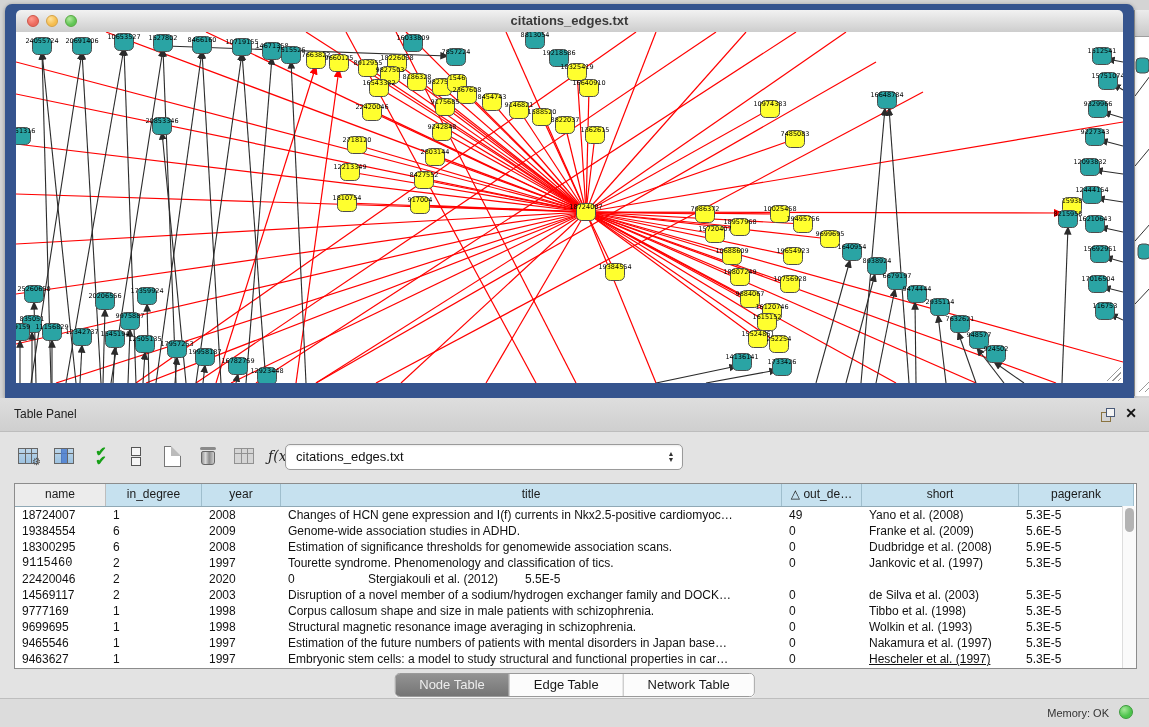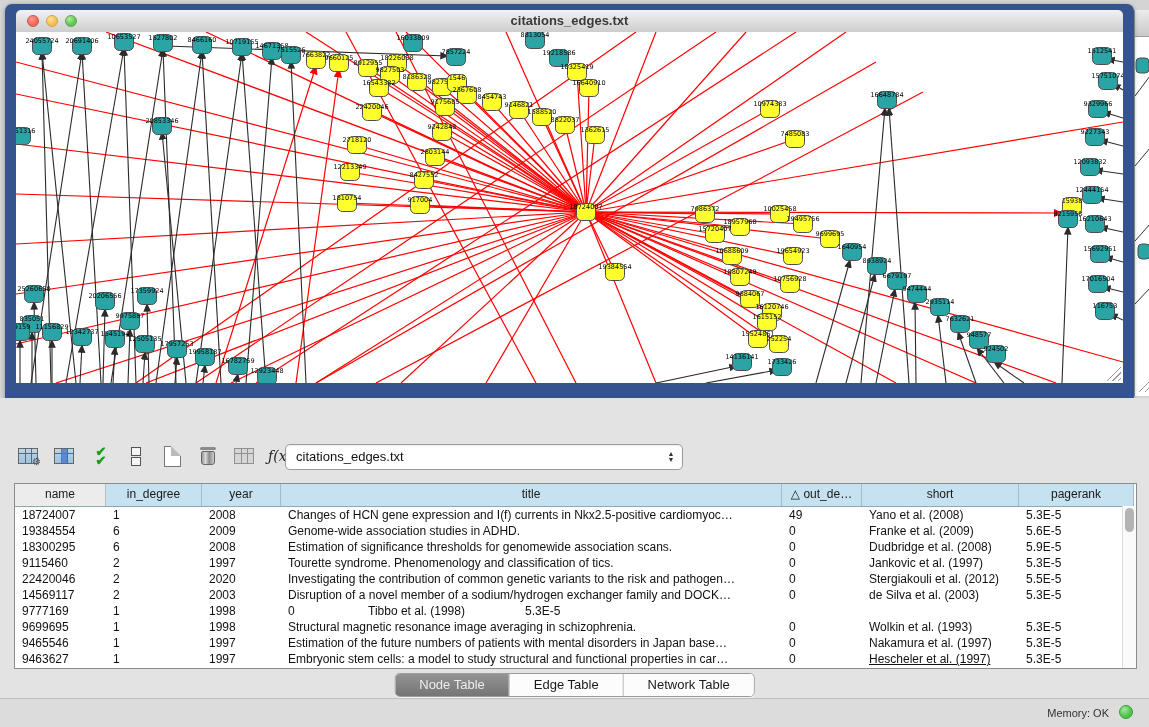--- a/index.html
+++ b/index.html
@@ -685,20 +685,28 @@
             <rect x="1079.5" y="270.5" width="19" height="17" rx="5" fill="#2aa4a4" stroke="#4d4d4d" stroke-width="1"></rect>
             <text x="1089" y="276" text-anchor="middle" font-size="6.5" font-family="DejaVu Sans, sans-serif" fill="#000">116753</text>
           </g>
         </svg>
       <div class="canvas-grip"></div>
     </div>
   </div>
 </div>
 
 <div class="table-panel">
+  <div class="panel-header">
+    <span class="ph-title">Table Panel</span>
+    <span class="float-icon">
+        <span class="sq1"></span>
+        <span class="sq2"></span>
+      </span>
+    <span class="close-icon">✕</span>
+  </div>
 
   <div class="panel-body">
     <div class="toolbar">
       <span class="tbtn">
         <span class="grid-icon">
             <span class="gear">⚙</span>
           </span>
       </span>
       <span class="tbtn">
         <span class="grid-icon colsel"></span>
@@ -771,50 +779,50 @@
           <div class="tr">
             <div class="td" style="width: 91px;">18300295</div>
             <div class="td" style="width: 96px;">6</div>
             <div class="td" style="width: 79px;">2008</div>
             <div class="td" style="width: 501px;">Estimation of significance thresholds for genomewide association scans.</div>
             <div class="td" style="width: 80px;">0</div>
             <div class="td" style="width: 157px;">Dudbridge et al. (2008)</div>
             <div class="td" style="width: 115px;">5.9E-5</div>
           </div>
           <div class="tr">
-            <div class="td" style="width: 91px;">9115460</div>
+            <div class="td" style="width: 91px; font-family: Liberation Mono, monospace;">9115460</div>
             <div class="td" style="width: 96px;">2</div>
             <div class="td" style="width: 79px;">1997</div>
             <div class="td" style="width: 501px;">Tourette syndrome. Phenomenology and classification of tics.</div>
             <div class="td" style="width: 80px;">0</div>
             <div class="td" style="width: 157px;">Jankovic et al. (1997)</div>
             <div class="td" style="width: 115px;">5.3E-5</div>
           </div>
           <div class="tr">
             <div class="td" style="width: 91px;">22420046</div>
             <div class="td" style="width: 96px;">2</div>
             <div class="td" style="width: 79px;">2020</div>
-            <div class="td" style="width: 501px;">Investigating the contribution of common genetic variants to the risk and pathogen…</div>
             <div class="td" style="width: 80px;">0</div>
             <div class="td" style="width: 157px;">Stergiakouli et al. (2012)</div>
             <div class="td" style="width: 115px;">5.5E-5</div>
           </div>
           <div class="tr">
             <div class="td" style="width: 91px;">14569117</div>
             <div class="td" style="width: 96px;">2</div>
             <div class="td" style="width: 79px;">2003</div>
             <div class="td" style="width: 501px;">Disruption of a novel member of a sodium/hydrogen exchanger family and DOCK…</div>
             <div class="td" style="width: 80px;">0</div>
             <div class="td" style="width: 157px;">de Silva et al. (2003)</div>
             <div class="td" style="width: 115px;">5.3E-5</div>
           </div>
           <div class="tr">
             <div class="td" style="width: 91px;">9777169</div>
             <div class="td" style="width: 96px;">1</div>
             <div class="td" style="width: 79px;">1998</div>
+            <div class="td" style="width: 501px;">Corpus callosum shape and size in male patients with schizophrenia.</div>
             <div class="td" style="width: 80px;">0</div>
             <div class="td" style="width: 157px;">Tibbo et al. (1998)</div>
             <div class="td" style="width: 115px;">5.3E-5</div>
           </div>
           <div class="tr">
             <div class="td" style="width: 91px;">9699695</div>
             <div class="td" style="width: 96px;">1</div>
             <div class="td" style="width: 79px;">1998</div>
             <div class="td" style="width: 501px;">Structural magnetic resonance image averaging in schizophrenia.</div>
             <div class="td" style="width: 80px;">0</div>

